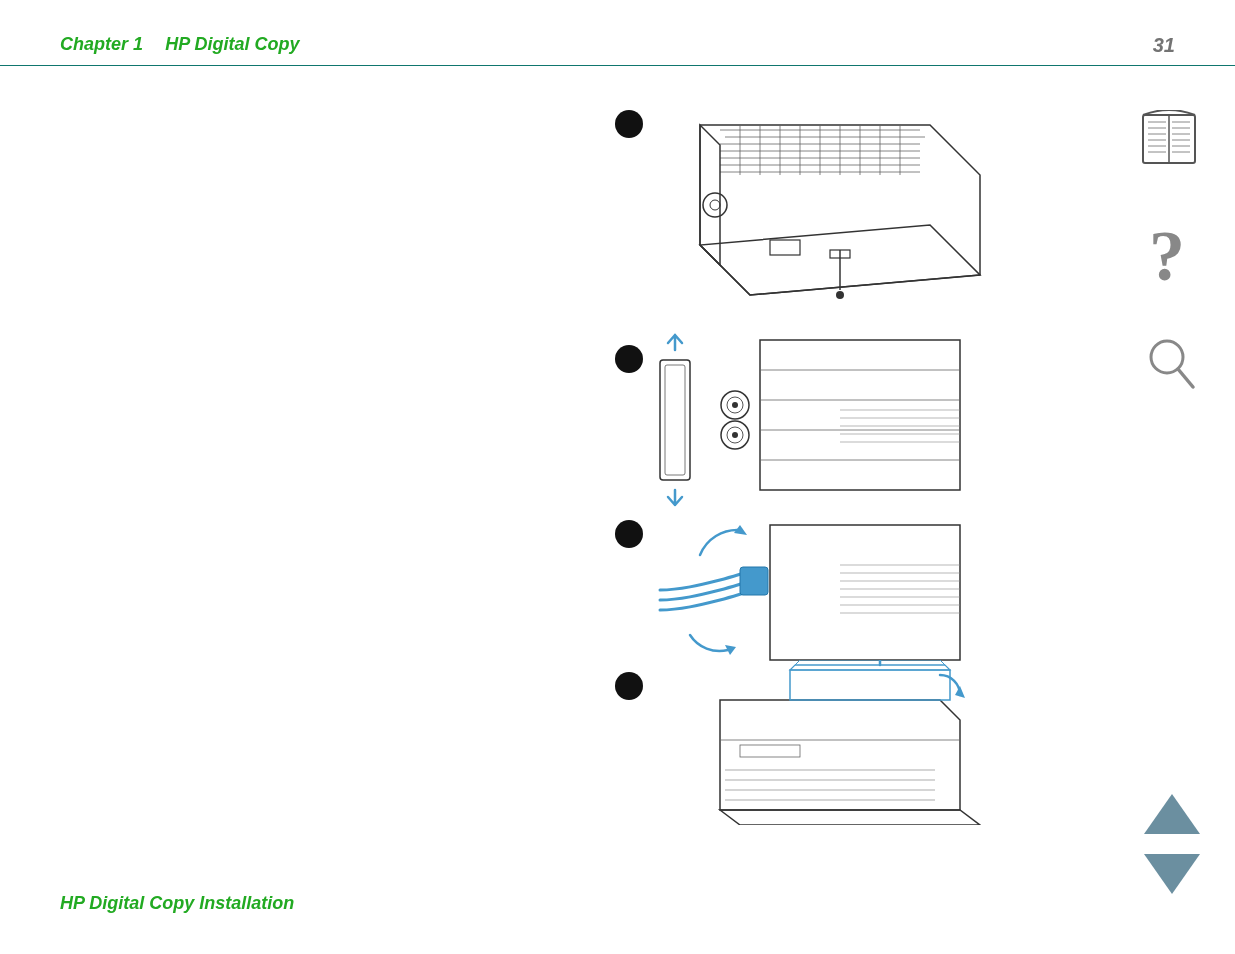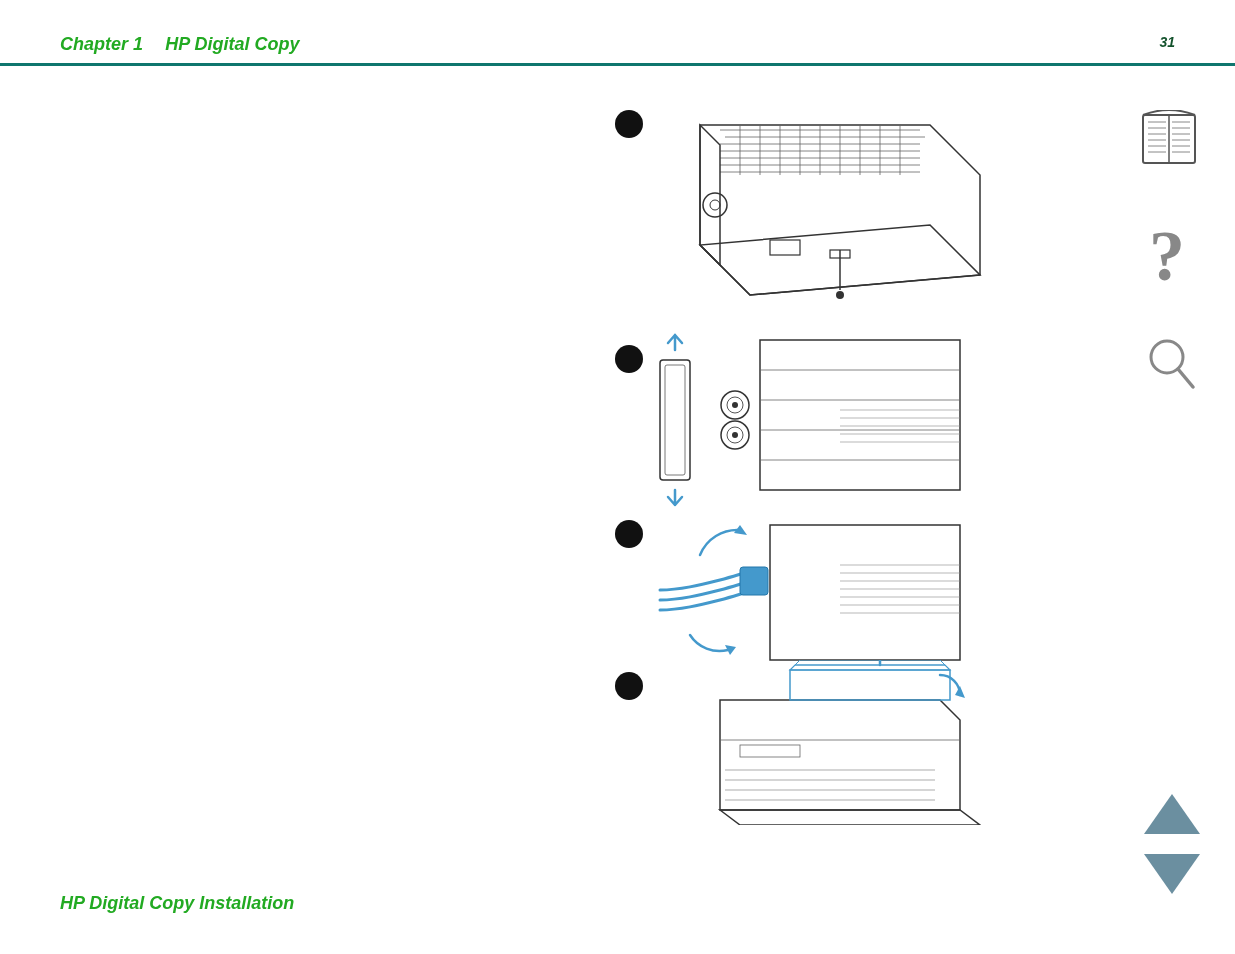--- a/index.html
+++ b/index.html
@@ -15,21 +15,21 @@
 
     
     .header {
       position: absolute;
       top: 34px;
       left: 0;
       right: 0;
       display: flex;
       justify-content: space-between;
       padding: 0 60px;
-      border-bottom: 3px solid #0f766e;
+      border-bottom: 1px solid #0f766e;
       padding-bottom: 8px;
     }
 
     
     .footer {
       position: absolute;
       bottom: 40px;
       left: 60px;
       font-style: italic;
       font-weight: bold;
@@ -120,21 +120,21 @@
   </style>
 </head>
 <body>
 
 <div class="header">
   <span>
     <span style="font-style:italic;font-weight:bold;color:#22aa22;font-size:18px;">Chapter 1</span>
     &nbsp;&nbsp;&nbsp;
     <span style="font-style:italic;font-weight:bold;color:#22aa22;font-size:18px;">HP Digital Copy</span>
   </span>
-  <span style="font-style:italic;font-weight:bold;color:#14532d;font-size:14px;">31</span>
+  <span style="font-style:italic;font-weight:bold;color:#737373;font-size:20px;">31</span>
 </div>
 
 <div class="footer">HP Digital Copy Installation</div>
 
 <div class="bullet bullet-1"></div>
 <div class="bullet bullet-2"></div>
 <div class="bullet bullet-3"></div>
 <div class="bullet bullet-4"></div>
 
 <div class="step1-area">

